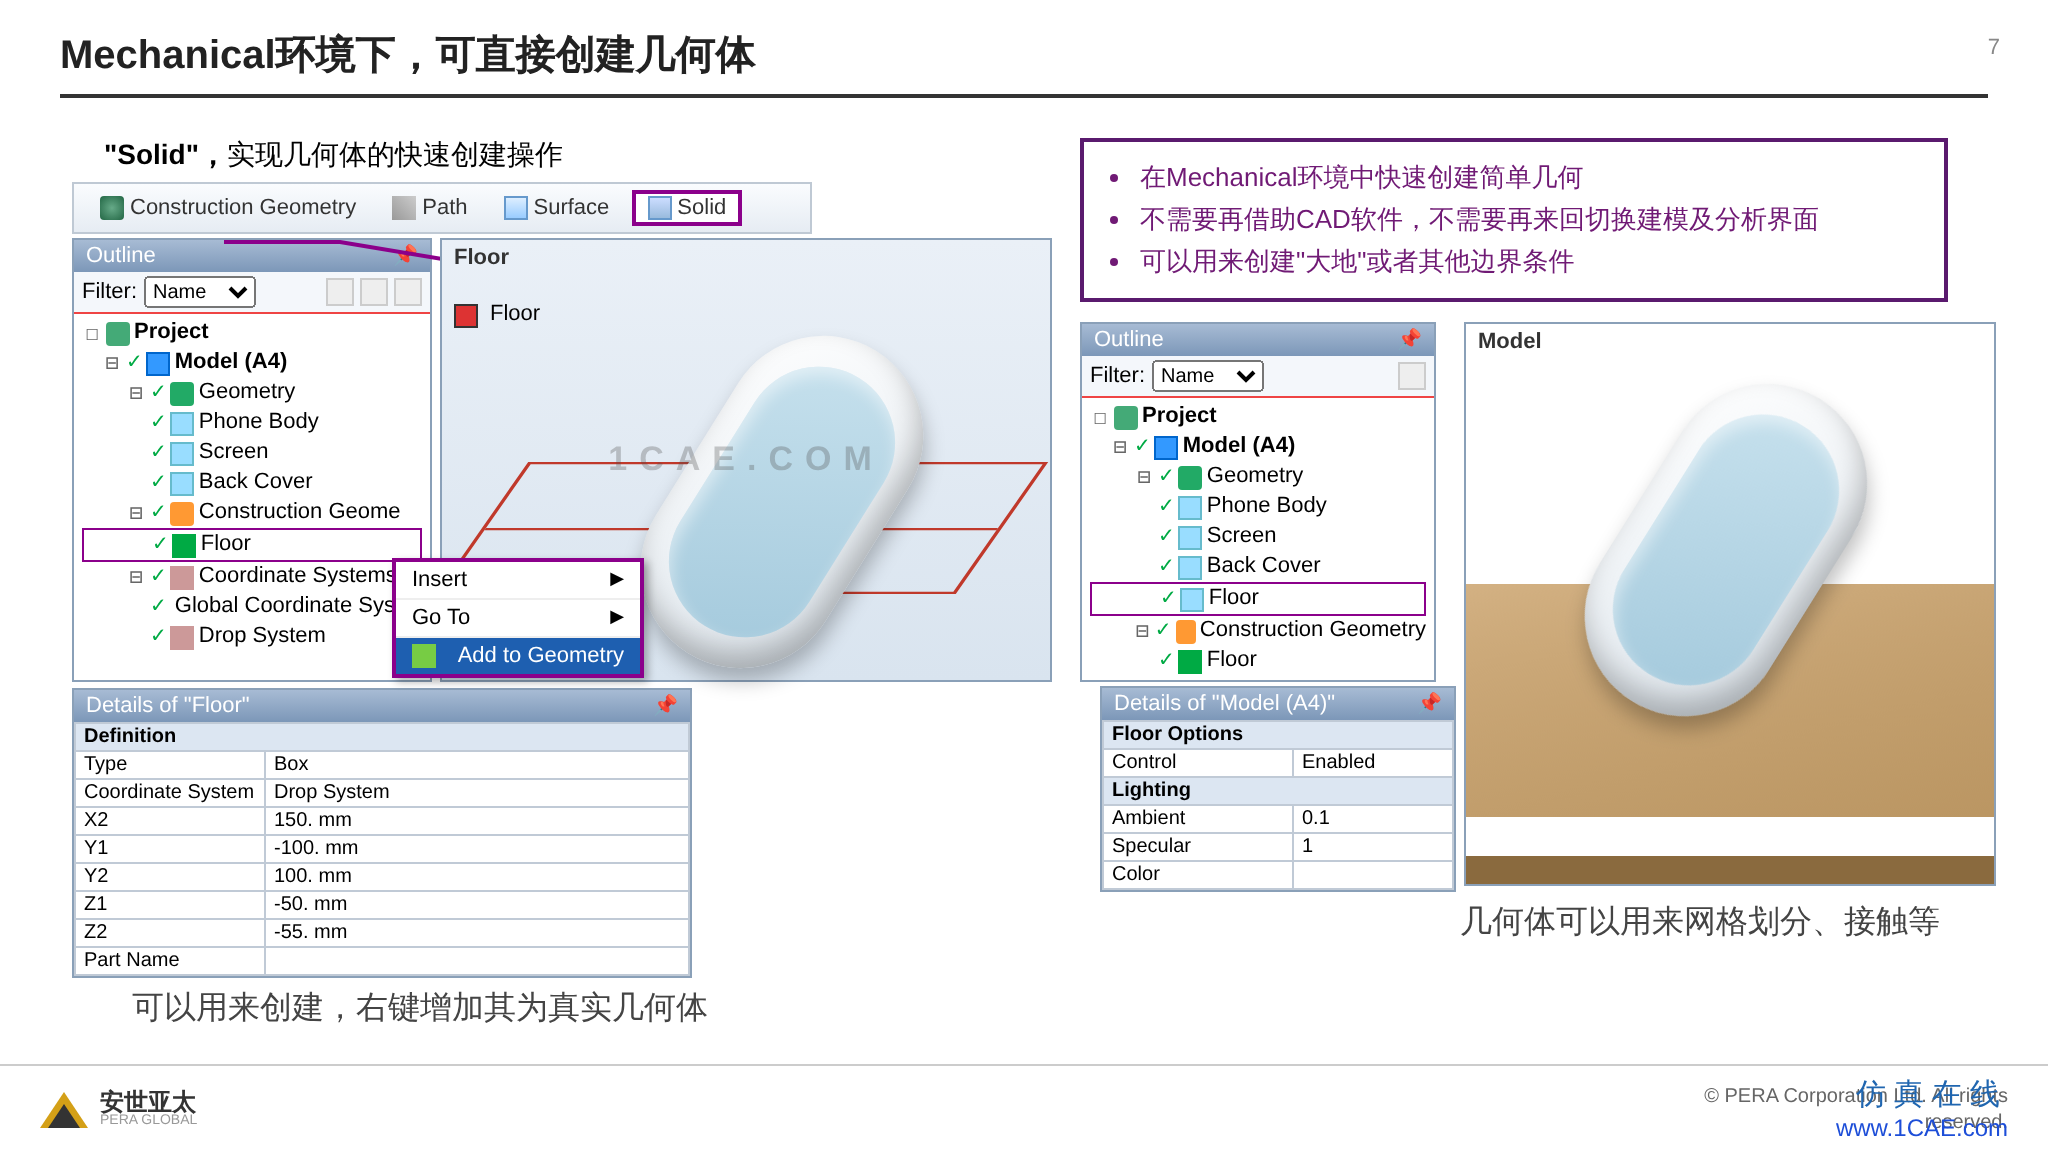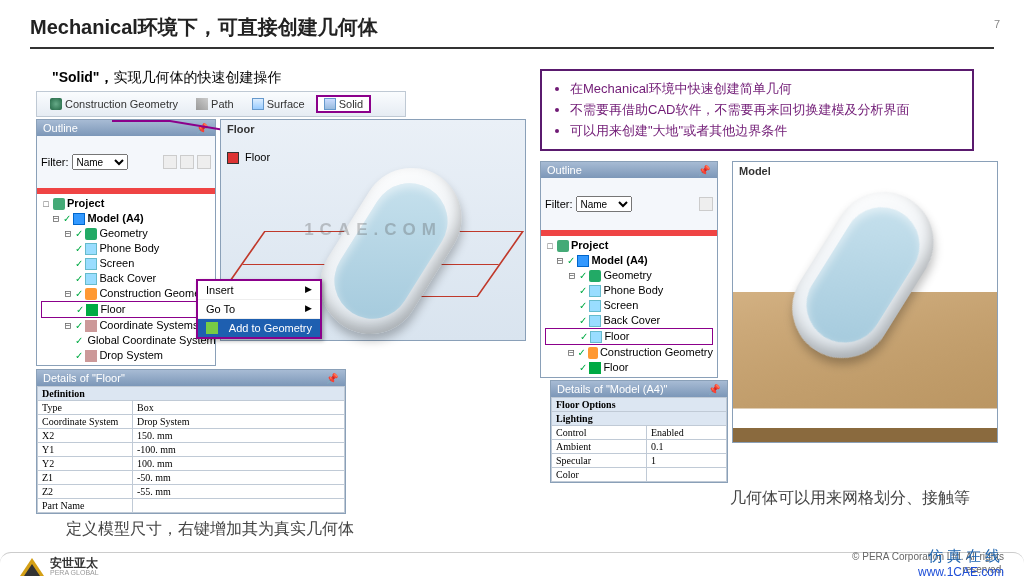--- a/index.html
+++ b/index.html
@@ -27,21 +27,21 @@
 .ic-surf { background: linear-gradient(#def,#9cf); border:1px solid #69c;}
 .ic-solid { background: linear-gradient(#cdf,#9bd); border:1px solid #69c;}
 
 .arrow-line { stroke:#8b008b; stroke-width:2; fill:none; }
 .arrow-svg { position:absolute; left:110px; top:62px; width:260px; height:34px; pointer-events:none;}
 
 .panel-wrap { display:flex; margin-top:2px; margin-left:10px; }
 .outline-panel { width: 180px; border:1px solid #8aa0b8; font-size:11px; background:#fff;}
 .panel-title { background: linear-gradient(#a7bbd4,#7c97b8); color:#fff; padding:2px 6px; font-size:11px; display:flex; justify-content:space-between; align-items:center;}
 .panel-title .pin { font-size:10px;}
-.filter-row { display:flex; align-items:center; gap:3px; padding:18px 4px; border-bottom:6px solid #ef4444; background:#f4f7fb;}
+.filter-row { display:flex; align-items:center; gap:3px; padding:2px 4px; border-bottom:1px solid #ef4444; background:#f4f7fb;}
 .filter-row select{ font-size:10px; height:16px; width:56px;}
 .filter-row .fic{ width:14px; height:14px; background:#eee; border:1px solid #ccc;}
 .tree { padding:2px 4px; line-height:15px;}
 .tree .node{ white-space:nowrap; display:flex; align-items:center; gap:2px;}
 .tree .ind1{ padding-left:10px;}
 .tree .ind2{ padding-left:22px;}
 .tree .ind3{ padding-left:34px;}
 .tic{ width:12px; height:12px; display:inline-block;}
 .ic-proj{ background:#4a7; border-radius:2px;}
 .ic-model{ background:#39f; border:1px solid #06c;}
@@ -55,21 +55,21 @@
 
 .sel-floor{ background:#fff; border:1px solid #8b008b;}
 
 .ctx-menu{ position:absolute; left:196px; top:222px; width:126px; background:#fff; border:1px solid #999; box-shadow:2px 2px 4px rgba(0,0,0,0.3); font-size:11px; z-index:5;}
 .ctx-menu .mi{ padding:3px 8px; display:flex; justify-content:space-between; border-bottom:1px solid #eee;}
 .ctx-menu .mi:last-child{ background:#1e5fb0; color:#fff; border:none;}
 .ctx-menu .mi .arr{ font-size:9px;}
 .ctx-border{ border:2px solid #8b008b;}
 
 .details-panel{ width:310px; border:1px solid #8aa0b8; font-size:10px; margin-top:3px; margin-left:10px;}
-.details-table{ width:100%; border-collapse:collapse;font-family:Liberation Serif, serif;}
+.details-table{ width:100%; border-collapse:collapse;}
 .details-table td,.details-table th{ border:1px solid #c0cad6; padding:1px 4px; text-align:left; font-weight:normal;}
 .details-table .grp{ background:#dce6f2; font-weight:bold;}
 .details-table .sel-row td:first-child{ background:#2a5da8; color:#fff;}
 .details-table td:first-child{ width:95px;}
 
 .viewport{ flex:1; position:relative; border:1px solid #8aa0b8; background:linear-gradient(#eaf0f7,#d9e4ef); height:360px; margin-left:4px;}
 .vp-title{ position:absolute; top:3px; left:6px; font-size:11px; font-weight:bold; color:#333;}
 .legend-sq{ position:absolute; top:32px; left:6px; width:12px; height:12px; background:#d33; border:1px solid #333;}
 .legend-lb{ position:absolute; top:31px; left:24px; font-size:11px;}
 
@@ -96,21 +96,21 @@
 
 .right .lower{ display:flex; margin-top:10px; gap:4px;}
 .outline-sm{ width:178px;}
 .vp2{ flex:1; border:1px solid #8aa0b8; background:#fff; height:282px; position:relative; overflow:hidden;}
 .ground{ position:absolute; left:-30px; right:-30px; bottom:0; height:150px; background:linear-gradient(160deg,#d4b284,#b8935f); transform-origin:top; transform:perspective(400px) rotateX(58deg);}
 .ground-edge{ position:absolute; left:-30px; right:-30px; bottom:0; height:14px; background:#8a6a3e;}
 
 .details-sm{ width:178px; margin-top:2px;}
 
 
-.footer{ position:absolute; bottom:0; left:0; right:0; height:24px; border-top:1px solid #ccc; display:flex; align-items:flex-end; padding:0 20px; font-size:10px; color:#666;border-radius:11px;}
+.footer{ position:absolute; bottom:0; left:0; right:0; height:44px; border-top:1px solid #ccc; display:flex; align-items:center; padding:0 20px; font-size:10px; color:#666;}
 .logo{ display:flex; align-items:center; gap:6px;}
 .logo-tri{ width:0; height:0; border-left:12px solid transparent; border-right:12px solid transparent; border-bottom:18px solid #d4a017; position:relative;}
 .logo-tri::after{ content:""; position:absolute; left:-8px; top:6px; width:0;height:0; border-left:8px solid transparent; border-right:8px solid transparent; border-bottom:12px solid #333;}
 .logo-txt{ font-size:12px; color:#333; font-weight:bold; line-height:1;}
 .logo-sub{ font-size:7px; color:#999;}
 .copy{ margin-left:auto; text-align:right; line-height:1.3; position:relative;}
 .overlay1{ color:#2066b0; font-size:15px; letter-spacing:4px; font-family:"STKaiti",serif; position:absolute; right:0; top:-3px;}
 .overlay2{ color:#1d4ed8; font-size:12px; position:absolute; right:0; top:15px;}
 </style>
 </head>
@@ -295,21 +295,21 @@
               <td>Z2</td>
               <td>-55. mm</td>
             </tr>
         <tr>
               <td>Part Name</td>
               <td></td>
             </tr>
       </tbody>
         </table>
     </div>
-    <div class="caption">定义模型尺寸，右键增加其为真实几何体</div>
+    <div class="caption">可以用来创建，右键增加其为真实几何体</div>
   </div>
 
   <div class="right">
     <div class="note-box">
       <ul>
         <li>在Mechanical环境中快速创建简单几何</li>
         <li>不需要再借助CAD软件，不需要再来回切换建模及分析界面</li>
         <li>可以用来创建"大地"或者其他边界条件</li>
       </ul>
     </div>
@@ -382,25 +382,25 @@
           <div class="panel-title">
               <span>Details of "Model (A4)"</span>
               <span class="pin">📌</span>
             </div>
           <table class="details-table">
             <tbody>
                 <tr>
                   <td colspan="2" class="grp">Floor Options</td>
                 </tr>
             <tr>
-                  <td colspan="2" class="grp">Lighting</td>
-                </tr>
-            <tr>
                   <td>Control</td>
                   <td>Enabled</td>
+                </tr>
+            <tr>
+                  <td colspan="2" class="grp">Lighting</td>
                 </tr>
             <tr>
                   <td>Ambient</td>
                   <td>0.1</td>
                 </tr>
             <tr>
                   <td>Specular</td>
                   <td>1</td>
                 </tr>
             <tr>

